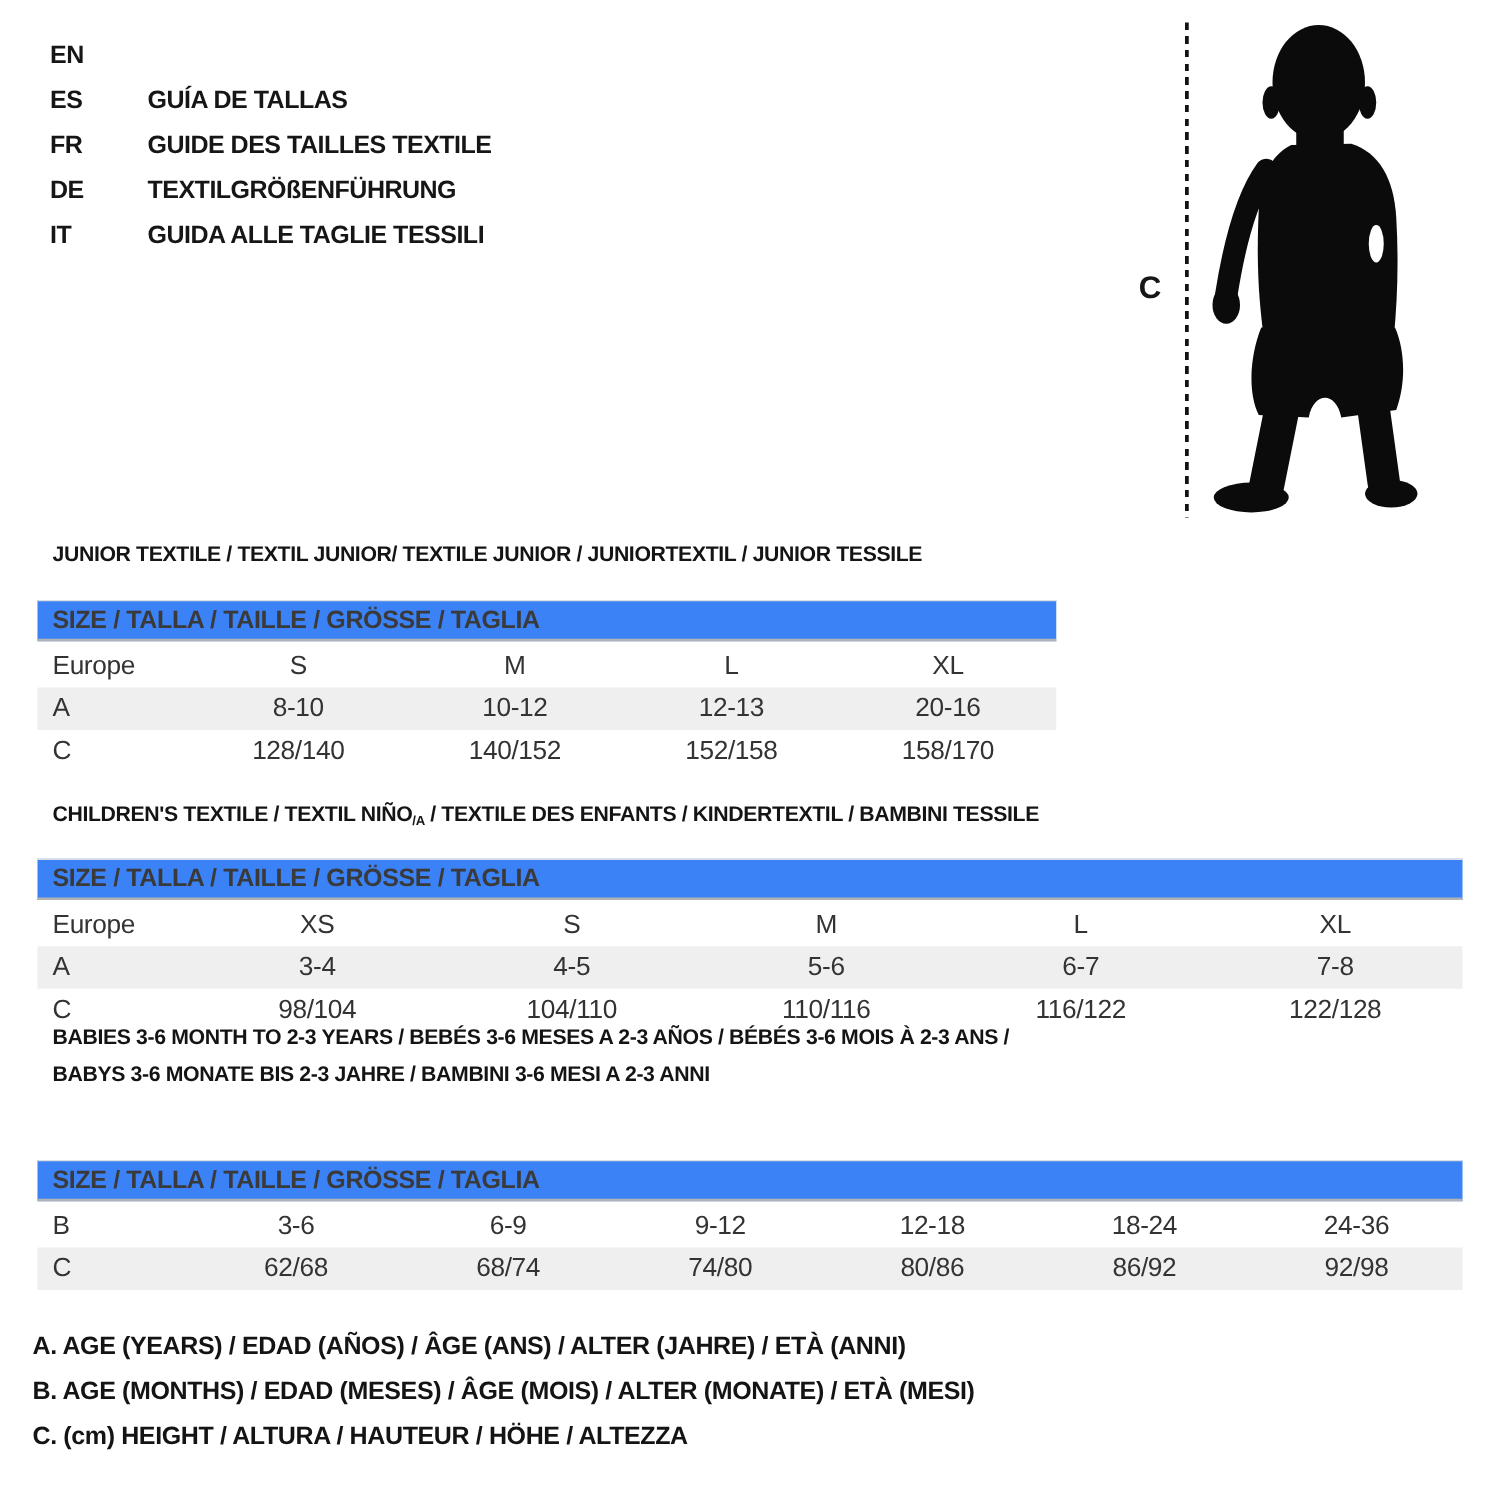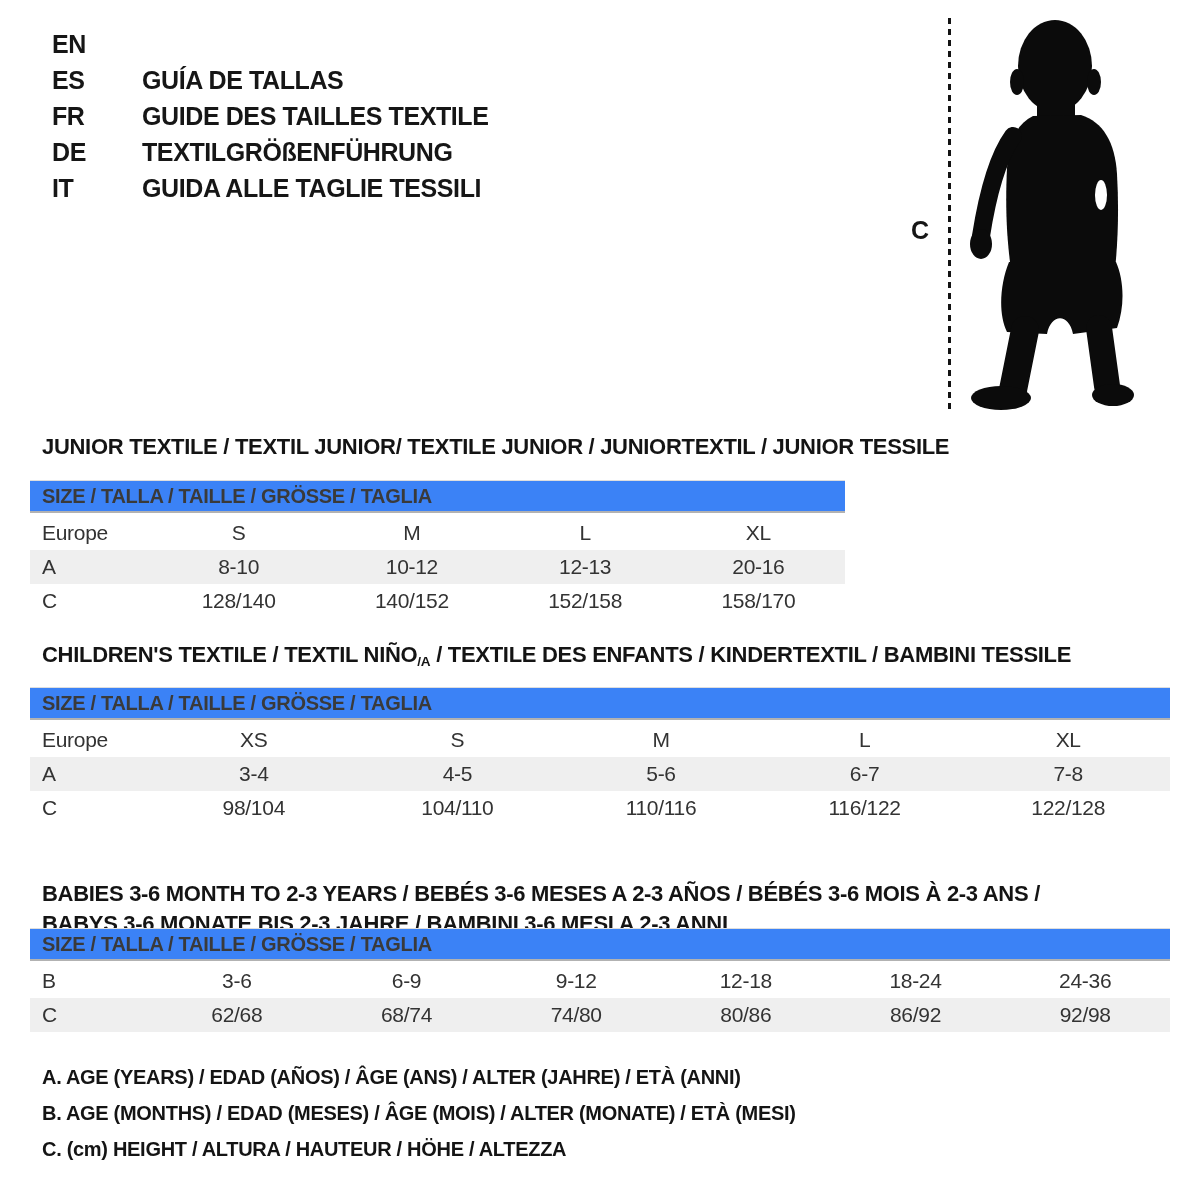--- a/index.html
+++ b/index.html
@@ -8,41 +8,41 @@
     width: 1200px; height: 1200px;
     background: #ffffff;
     font-family: "Liberation Sans", "DejaVu Sans", sans-serif;
     color: #161616;
     overflow: hidden;
   }
   
   .lang-block { position: absolute; left: 40px; top: 26px; }
   .lang-row { display: flex; height: 36px; align-items: center; }
   .lang-code, .lang-title {
-    font-size: 25px; font-weight: 700; letter-spacing: -0.4px;
-    color: #161616; white-space: nowrap; font-stretch: condensed; margin-left: 12px;
+    font-size: 20px; font-weight: 700; letter-spacing: -0.4px;
+    color: #161616; white-space: nowrap; font-stretch: condensed;
   }
   .lang-code { width: 78px; flex: 0 0 78px; }
 
   
   .figure { position: absolute; left: 903px; top: 16px; width: 260px; height: 402px; }
   .measure-label {
     position: absolute; left: 8px; top: 200px;
     font-size: 25px; font-weight: 700; color: #161616;
   }
   .measure-line {
     position: absolute; left: 45px; top: 2px; width: 3px; height: 396px;
     background: repeating-linear-gradient(to bottom, #131313 0 6px, transparent 6px 11px);
   }
   .silhouette { position: absolute; left: 64px; top: 2px; }
 
   
   .section-title {
     position: absolute; left: 42px;
-    font-size: 22px; font-weight: 700; letter-spacing: -0.3px;
+    font-size: 17px; font-weight: 700; letter-spacing: -0.3px;
     color: #141414; white-space: nowrap; font-stretch: condensed;
   }
   .section-title .sub { font-size: 0.62em; vertical-align: -0.28em; font-weight: 700; }
   .two-line { line-height: 30px; white-space: nowrap; }
 
   
   .size-table { position: absolute; left: 30px; }
   .size-bar {
     height: 30px; line-height: 30px;
     background: #3b82f6;
@@ -55,21 +55,21 @@
   .trow { display: flex; height: 34px; align-items: center; }
   .trow.shaded { background: #efefef; }
   .cell {
     flex: 1; text-align: center;
     font-size: 21px; font-weight: 400; letter-spacing: -0.3px;
     color: #333333; font-stretch: condensed; white-space: nowrap;
   }
   .cell.label { flex: 0 0 110px; text-align: left; padding-left: 12px; }
 
   
-  .footnotes { position: absolute; left: 42px; top: 1066px; }
+  .footnotes { position: absolute; left: 26px; top: 1066px; }
   .footnote {
     font-size: 20px; font-weight: 700; letter-spacing: -0.3px;
     color: #141414; margin-bottom: 13px; white-space: nowrap; font-stretch: condensed;
   }
 </style>
 </head>
 <body>
 
 <div class="page">
 
@@ -169,21 +169,21 @@
     <div class="trow">
       <div class="cell label">C</div>
       <div class="cell">98/104</div>
       <div class="cell">104/110</div>
       <div class="cell">110/116</div>
       <div class="cell">116/122</div>
       <div class="cell">122/128</div>
     </div>
   </div>
 
-  <div class="section-title two-line" style="top:879px;">
+  <div class="section-title two-line" style="top:815px;">
     <div>BABIES 3-6 MONTH TO 2-3 YEARS / BEBÉS 3-6 MESES A 2-3 AÑOS / BÉBÉS 3-6 MOIS À 2-3 ANS /</div>
     <div>BABYS 3-6 MONATE BIS 2-3 JAHRE / BAMBINI 3-6 MESI A 2-3 ANNI</div>
   </div>
 
   <div class="size-table" style="top:928px; width:1140px;">
     <div class="size-bar">SIZE / TALLA / TAILLE / GRÖSSE / TAGLIA</div>
     <div class="trow">
       <div class="cell label">B</div>
       <div class="cell">3-6</div>
       <div class="cell">6-9</div>

